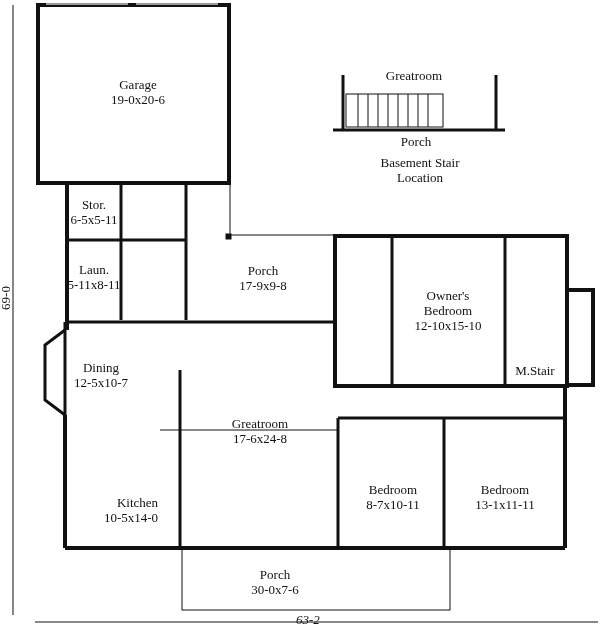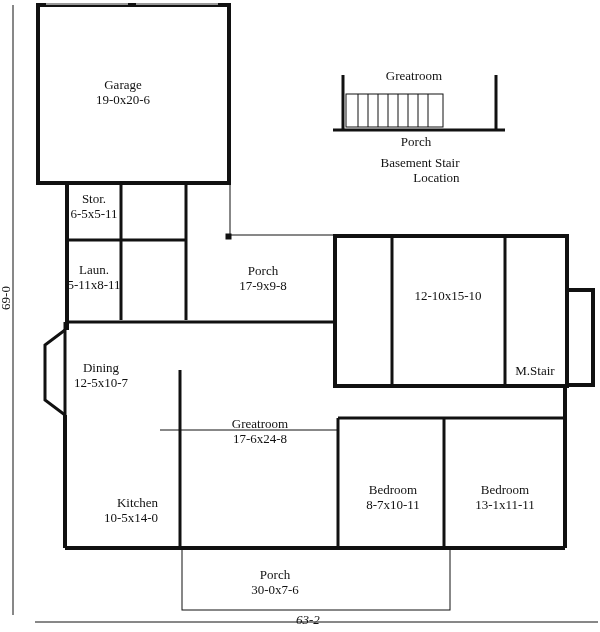--- a/index.html
+++ b/index.html
@@ -59,37 +59,38 @@
       <line x1="378" y1="94" x2="378" y2="127"></line>
         <line x1="388" y1="94" x2="388" y2="127"></line>
       <line x1="398" y1="94" x2="398" y2="127"></line>
         <line x1="408" y1="94" x2="408" y2="127"></line>
       <line x1="418" y1="94" x2="418" y2="127"></line>
         <line x1="428" y1="94" x2="428" y2="127"></line>
     </g>
   </g>
 </svg>
 
-<div class="lbl" style="left:123px;top:77px;">
+<div class="lbl" style="left:138px;top:77px;">
   <div>Garage</div>
   <div>19-0x20-6</div>
 </div>
-<div class="lbl" style="left:94px;top:191px;">
+<div class="lbl" style="left:94px;top:197px;">
   <div>Stor.</div>
   <div>6-5x5-11</div>
 </div>
 <div class="lbl" style="left:94px;top:262px;font-family:Liberation Serif, serif;">
   <div>Laun.</div>
   <div>5-11x8-11</div>
 </div>
 <div class="lbl" style="left:263px;top:263px;">
   <div>Porch</div>
   <div>17-9x9-8</div>
 </div>
 <div class="lbl" style="left:448px;top:288px;">
+  <div style="white-space:normal;width:80px;">Owner's Bedroom</div>
   <div>12-10x15-10</div>
 </div>
 <div class="lbl" style="left:535px;top:363px;">
   <div>M.Stair</div>
 </div>
 <div class="lbl" style="left:101px;top:360px;text-align:center;">
   <div>Dining</div>
   <div>12-5x10-7</div>
 </div>
 <div class="lbl" style="left:260px;top:416px;">
@@ -108,19 +109,19 @@
   <div>Bedroom</div>
   <div>13-1x11-11</div>
 </div>
 <div class="lbl" style="left:275px;top:567px;">
   <div>Porch</div>
   <div>30-0x7-6</div>
 </div>
 
 <div class="lbl" style="left:414px;top:68px;">Greatroom</div>
 <div class="lbl" style="left:416px;top:134px;">Porch</div>
-<div class="lbl" style="left:420px;top:155px;text-align:right;">
+<div class="lbl" style="left:420px;top:155px;">
   <div>Basement Stair</div>
   <div>Location</div>
 </div>
 
 <div class="dim" style="left:-6px;top:290px;transform:rotate(-90deg);">69-0</div>
 <div class="dim" style="left:296px;top:612px;font-style:italic;">63-2</div>
 
 </body></html>

